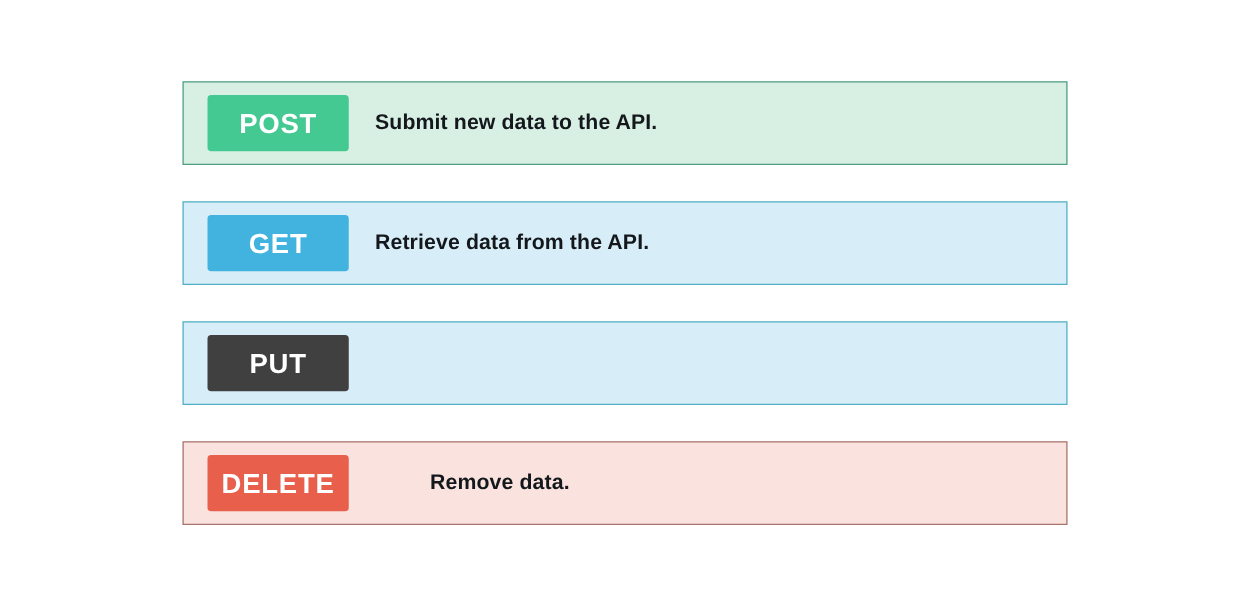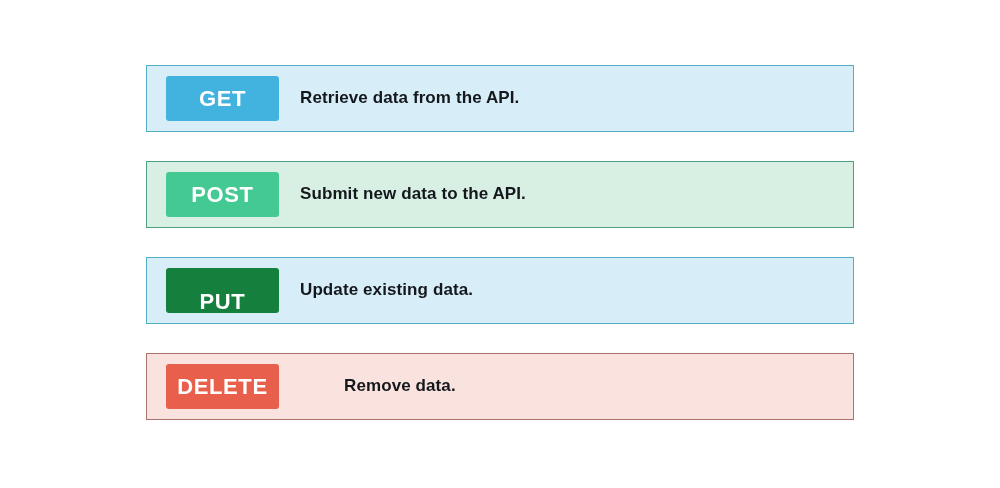--- a/index.html
+++ b/index.html
@@ -67,39 +67,38 @@
     letter-spacing: 0.1px;
     line-height: 1.2;
     white-space: nowrap;
   }
 </style>
 </head>
 <body style="background: rgb(255, 255, 255);">
 
 <div class="legend">
 
-  <div class="method-row" style="background: rgb(215, 238, 248); border-color: rgb(83, 176, 196);">
-    <div class="badge" style="background: rgb(66, 179, 222);">
-      <span class="badge-label">GET</span>
-    </div>
-    <span class="row-desc">Retrieve data from the API.</span>
-  </div>
-
   <div class="method-row" style="background: rgb(216, 240, 228); border-color: rgb(79, 158, 132);">
     <div class="badge" style="background: rgb(69, 201, 147);">
       <span class="badge-label">POST</span>
     </div>
     <span class="row-desc">Submit new data to the API.</span>
   </div>
 
   <div class="method-row" style="background: rgb(215, 238, 248); border-color: rgb(83, 176, 196);">
-    <div class="badge" style="background: #15803d; align-items: flex-end;">
+    <div class="badge" style="background: rgb(66, 179, 222);">
+      <span class="badge-label">GET</span>
+    </div>
+    <span class="row-desc">Retrieve data from the API.</span>
+  </div>
+
+  <div class="method-row" style="background: rgb(215, 238, 248); border-color: rgb(83, 176, 196);">
+    <div class="badge" style="background: #404040;">
       <span class="badge-label">PUT</span>
     </div>
-    <span class="row-desc">Update existing data.</span>
   </div>
 
   <div class="method-row" style="background: rgb(250, 227, 222); border-color: rgb(168, 115, 108);">
     <div class="badge" style="background: rgb(232, 96, 76);">
       <span class="badge-label">DELETE</span>
     </div>
     <span class="row-desc">Remove data.</span>
   </div>
 
 </div>

